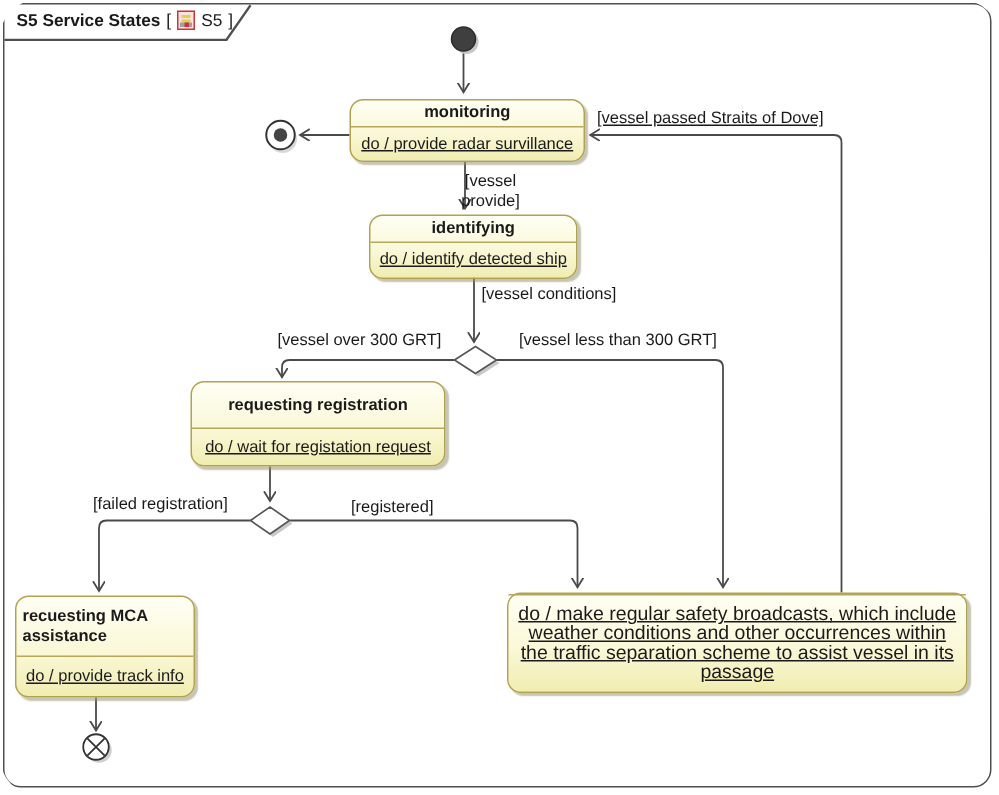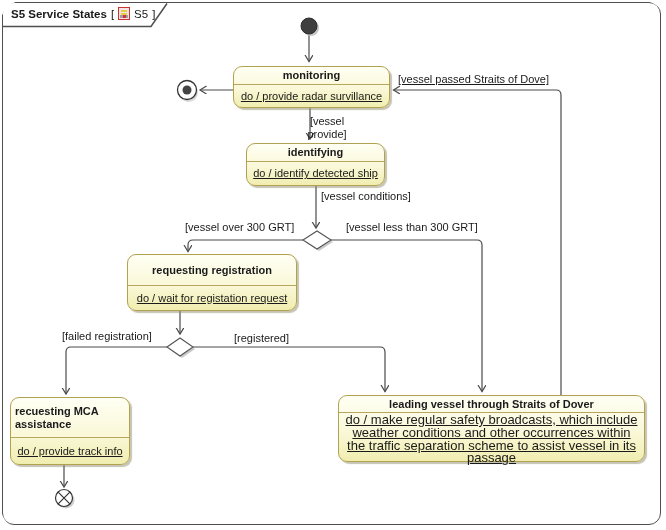--- a/index.html
+++ b/index.html
@@ -136,21 +136,20 @@
     <div class="state-title" data-interactable="false">requesting registration</div>
     <div class="state-body" data-interactable="false">do / wait for registation request</div>
   </div>
 
   <div class="state" id="state-mca" style="left:10px;top:397px;width:120px;height:68px;--th:39px;" data-interactable="true">
     <div class="state-title" data-interactable="false">recuesting MCA assistance</div>
     <div class="state-body" data-interactable="false">do / provide track info</div>
   </div>
 
   <div class="state" id="state-leading" style="left:338px;top:395px;width:307px;height:67px;--th:16px;" data-interactable="true">
-    <div class="state-title" data-interactable="false">leading vessel through Straits of Dover</div>
     <div class="state-body" data-interactable="false">do / make regular safety broadcasts, which include weather conditions and other occurrences within the traffic separation scheme to assist vessel in its passage</div>
   </div>
 
   <div class="guard wrap" style="left:301px;top:115px;width:52px;" data-interactable="false">[vessel provide]</div>
   <div class="guard" style="left:321px;top:190px;" data-interactable="false">[vessel conditions]</div>
   <div class="guard" style="left:185px;top:221px;" data-interactable="false">[vessel over 300 GRT]</div>
   <div class="guard" style="left:346px;top:221px;" data-interactable="false">[vessel less than 300 GRT]</div>
   <div class="guard" style="left:62px;top:330px;" data-interactable="false">[failed registration]</div>
   <div class="guard" style="left:234px;top:332px;" data-interactable="false">[registered]</div>
   <div class="guard" style="left:398px;top:73px;text-decoration:underline;" data-interactable="false">[vessel passed Straits of Dove]</div>

